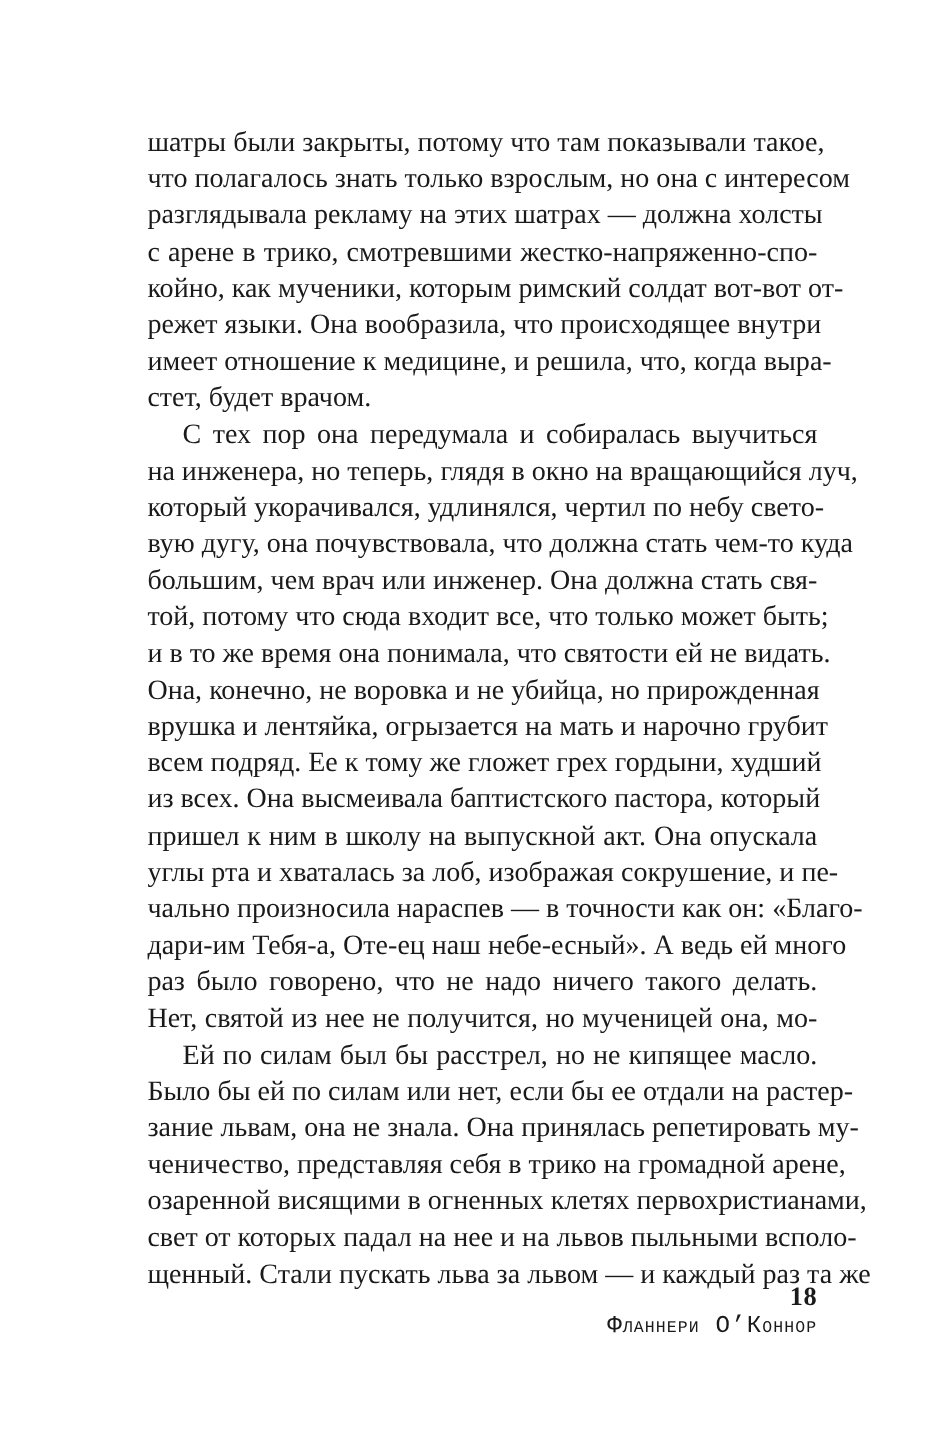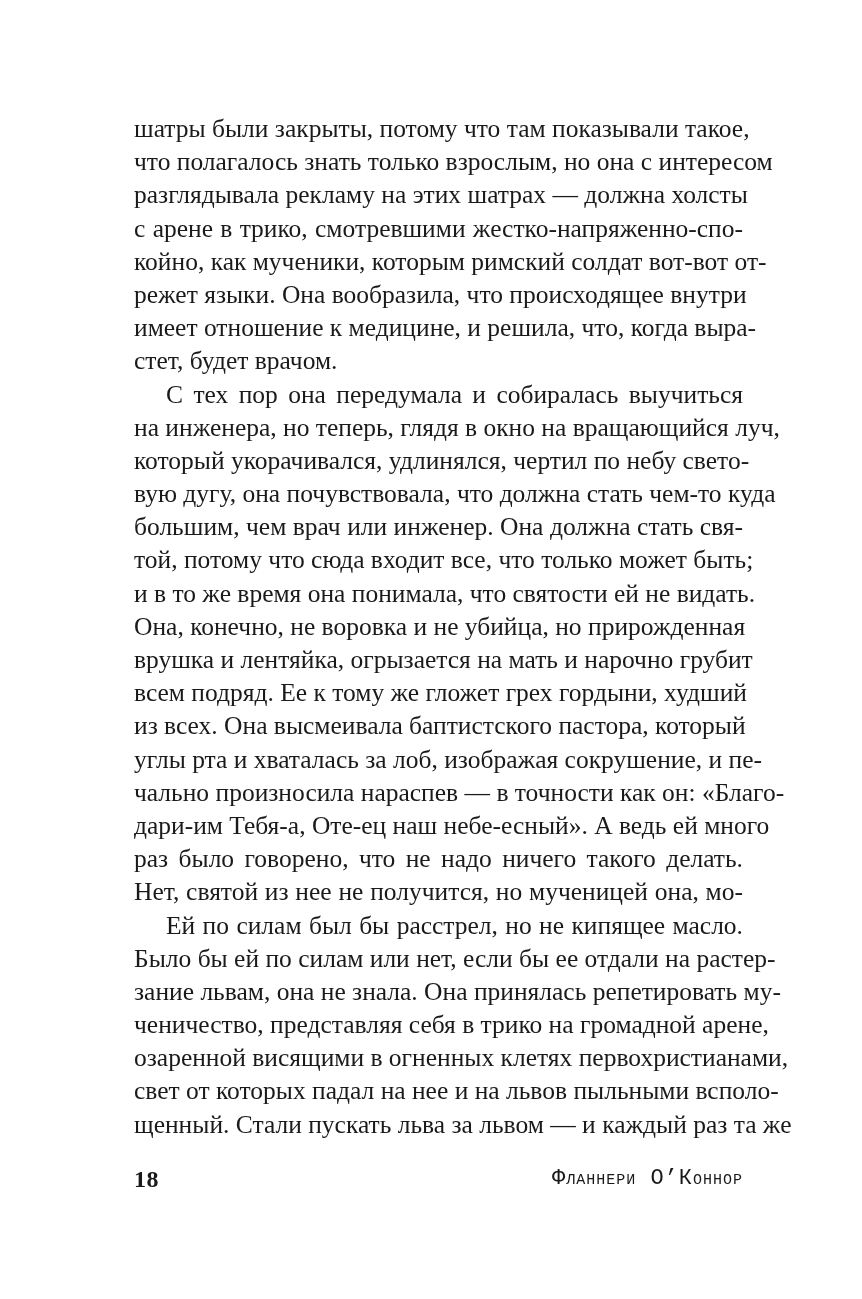--- a/index.html
+++ b/index.html
@@ -37,21 +37,22 @@
       padding-left: 32px;
     }
     .footer {
       position: absolute;
       left: 134px;
       top: 1166px;
       width: 609px;
       height: 30px;
       display: flex;
       justify-content: space-between;
-      align-items: flex-start;
+      align-items: flex-end;
+      flex-direction: column;
     }
     .page-number {
       font-size: 24px;
       font-weight: bold;
       letter-spacing: 0.5px;
     }
     .running-head {
       font-size: 22px;
       font-variant: small-caps;
       letter-spacing: 1px;
@@ -79,20 +80,21 @@
     <span class="line">на инженера, но теперь, глядя в окно на вращающийся луч,</span>
     <span class="line">который укорачивался, удлинялся, чертил по небу свето-</span>
     <span class="line">вую дугу, она почувствовала, что должна стать чем-то куда</span>
     <span class="line">большим, чем врач или инженер. Она должна стать свя-</span>
     <span class="line">той, потому что сюда входит все, что только может быть;</span>
     <span class="line">и в то же время она понимала, что святости ей не видать.</span>
     <span class="line">Она, конечно, не воровка и не убийца, но прирожденная</span>
     <span class="line">врушка и лентяйка, огрызается на мать и нарочно грубит</span>
     <span class="line">всем подряд. Ее к тому же гложет грех гордыни, худший</span>
     <span class="line">из всех. Она высмеивала баптистского пастора, который</span>
+    <span class="line">пришел к ним в школу на выпускной акт. Она опускала</span>
     <span class="line">углы рта и хваталась за лоб, изображая сокрушение, и пе-</span>
     <span class="line">чально произносила нараспев — в точности как он: «Благо-</span>
     <span class="line">дари-им Тебя-а, Оте-ец наш небе-есный». А ведь ей много</span>
     <span class="line">раз было говорено, что не надо ничего такого делать.</span>
     <span class="line">Нет, святой из нее не получится, но мученицей она, мо-</span>
   </div>
 
   <div>
     <span class="line indent">Ей по силам был бы расстрел, но не кипящее масло.</span>
     <span class="line">Было бы ей по силам или нет, если бы ее отдали на растер-</span>

